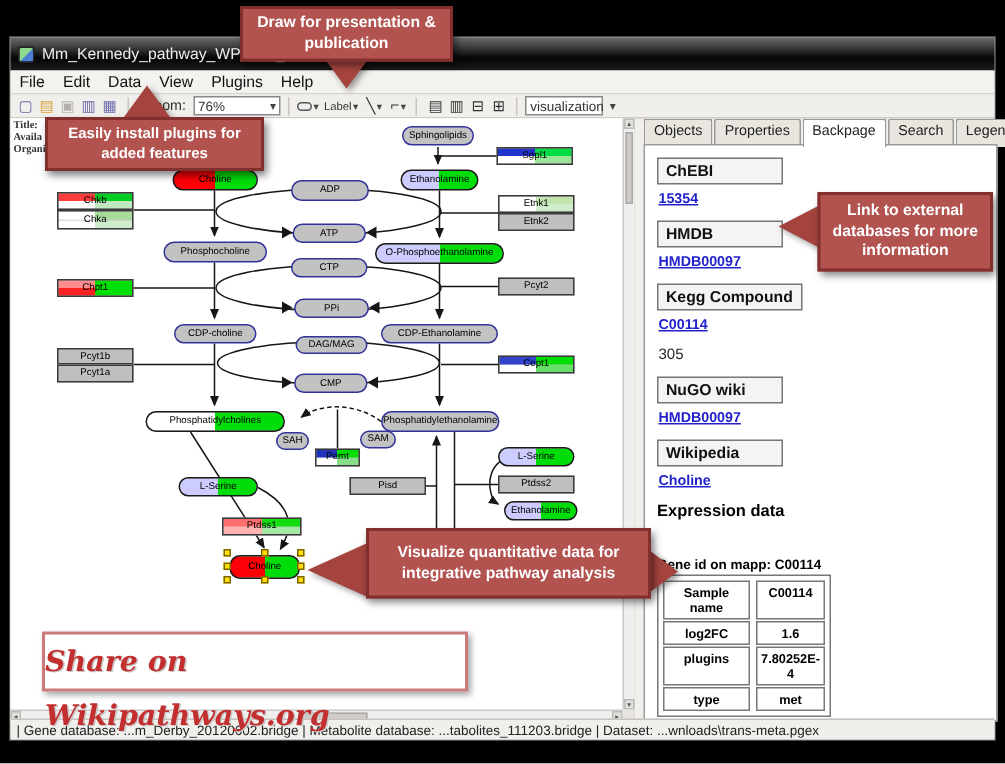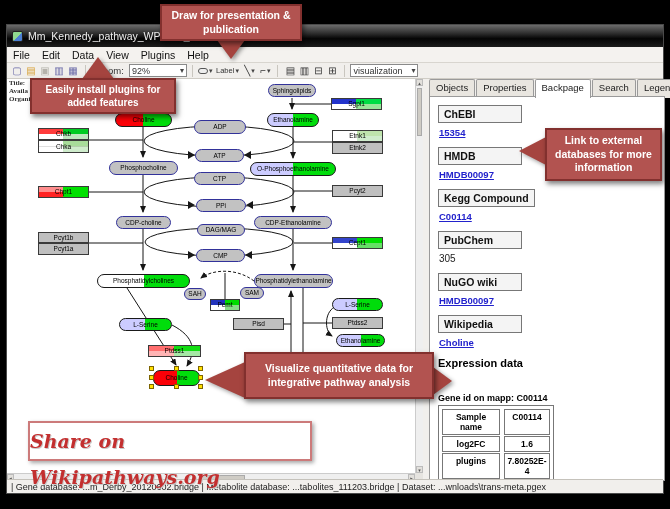--- a/index.html
+++ b/index.html
@@ -110,21 +110,21 @@
         <span class="menu-item">View</span>
         <span class="menu-item">Plugins</span>
         <span class="menu-item">Help</span>
       </div>
 
     <div class="toolbar" id="toolbar">
       <span id="file-icons"><span class="tbtn page">▢</span><span class="tbtn folder">▤</span><span class="tbtn disabled">▣</span><span class="tbtn page">▥</span><span class="tbtn page">▦</span></span>
       <span class="tsep"></span>
       <span class="zoom-label">Zoom:</span>
       <span class="combo" style="width:58px;">
-        <span style="flex:1;">92%</span>
+        <span style="flex:1;">76%</span>
         <span class="caret">▾</span>
       </span>
       <span class="tsep"></span>
       <span class="tbtn">
           <span class="mini-node"></span>
           <span class="tool-caret">▾</span>
         </span>
       <span class="tbtn" style="min-width:26px;">
           <span style="font-size:7.5px;">Label</span>
           <span class="tool-caret">▾</span>
@@ -133,21 +133,21 @@
           <span>╲</span>
           <span class="tool-caret">▾</span>
         </span>
       <span class="tbtn">
           <span>⌐</span>
           <span class="tool-caret">▾</span>
         </span>
       <span class="tsep"></span>
       <span id="align-icons"><span class="tbtn">▤</span><span class="tbtn">▥</span><span class="tbtn">⊟</span><span class="tbtn">⊞</span></span>
       <span class="tsep"></span>
-      <span class="combo" style="width:68px;">
+      <span class="combo" style="width:52px;">
         <span style="flex:1;">visualization</span>
         <span class="caret">▾</span>
       </span>
     </div>
 
     <div class="main">
       <div class="canvas-area">
         <div class="canvas" id="canvas">
           <svg width="408" height="394">
             <defs>
@@ -261,21 +261,21 @@
             <span class="tab">Properties</span>
             <span class="tab active">Backpage</span>
             <span class="tab">Search</span>
             <span class="tab">Legend</span>
           </div>
         <div class="panel-content">
           <div id="sections">
               <div class="section"><div class="sec-header">ChEBI</div><div class="sec-value"><a href="#">15354</a></div></div>
               <div class="section"><div class="sec-header">HMDB</div><div class="sec-value"><a href="#">HMDB00097</a></div></div>
               <div class="section"><div class="sec-header">Kegg Compound</div><div class="sec-value"><a href="#">C00114</a></div></div>
-              <div class="section"><div class="sec-header">PubChem</div><div class="sec-value">305</div></div>
+              <div class="section"><div class="sec-value">305</div></div>
               <div class="section"><div class="sec-header">NuGO wiki</div><div class="sec-value"><a href="#">HMDB00097</a></div></div>
               <div class="section"><div class="sec-header">Wikipedia</div><div class="sec-value"><a href="#">Choline</a></div></div>
             </div>
           <div class="expr-title">Expression data</div>
           <div class="mapp-line">Gene id on mapp: C00114</div>
           <div class="ptable" id="ptable"><div class="trow">
                 <div class="tcell c1">Sample name</div>
                 <div class="tcell c2">C00114</div>
               </div><div class="trow">
                 <div class="tcell c1">log2FC</div>

